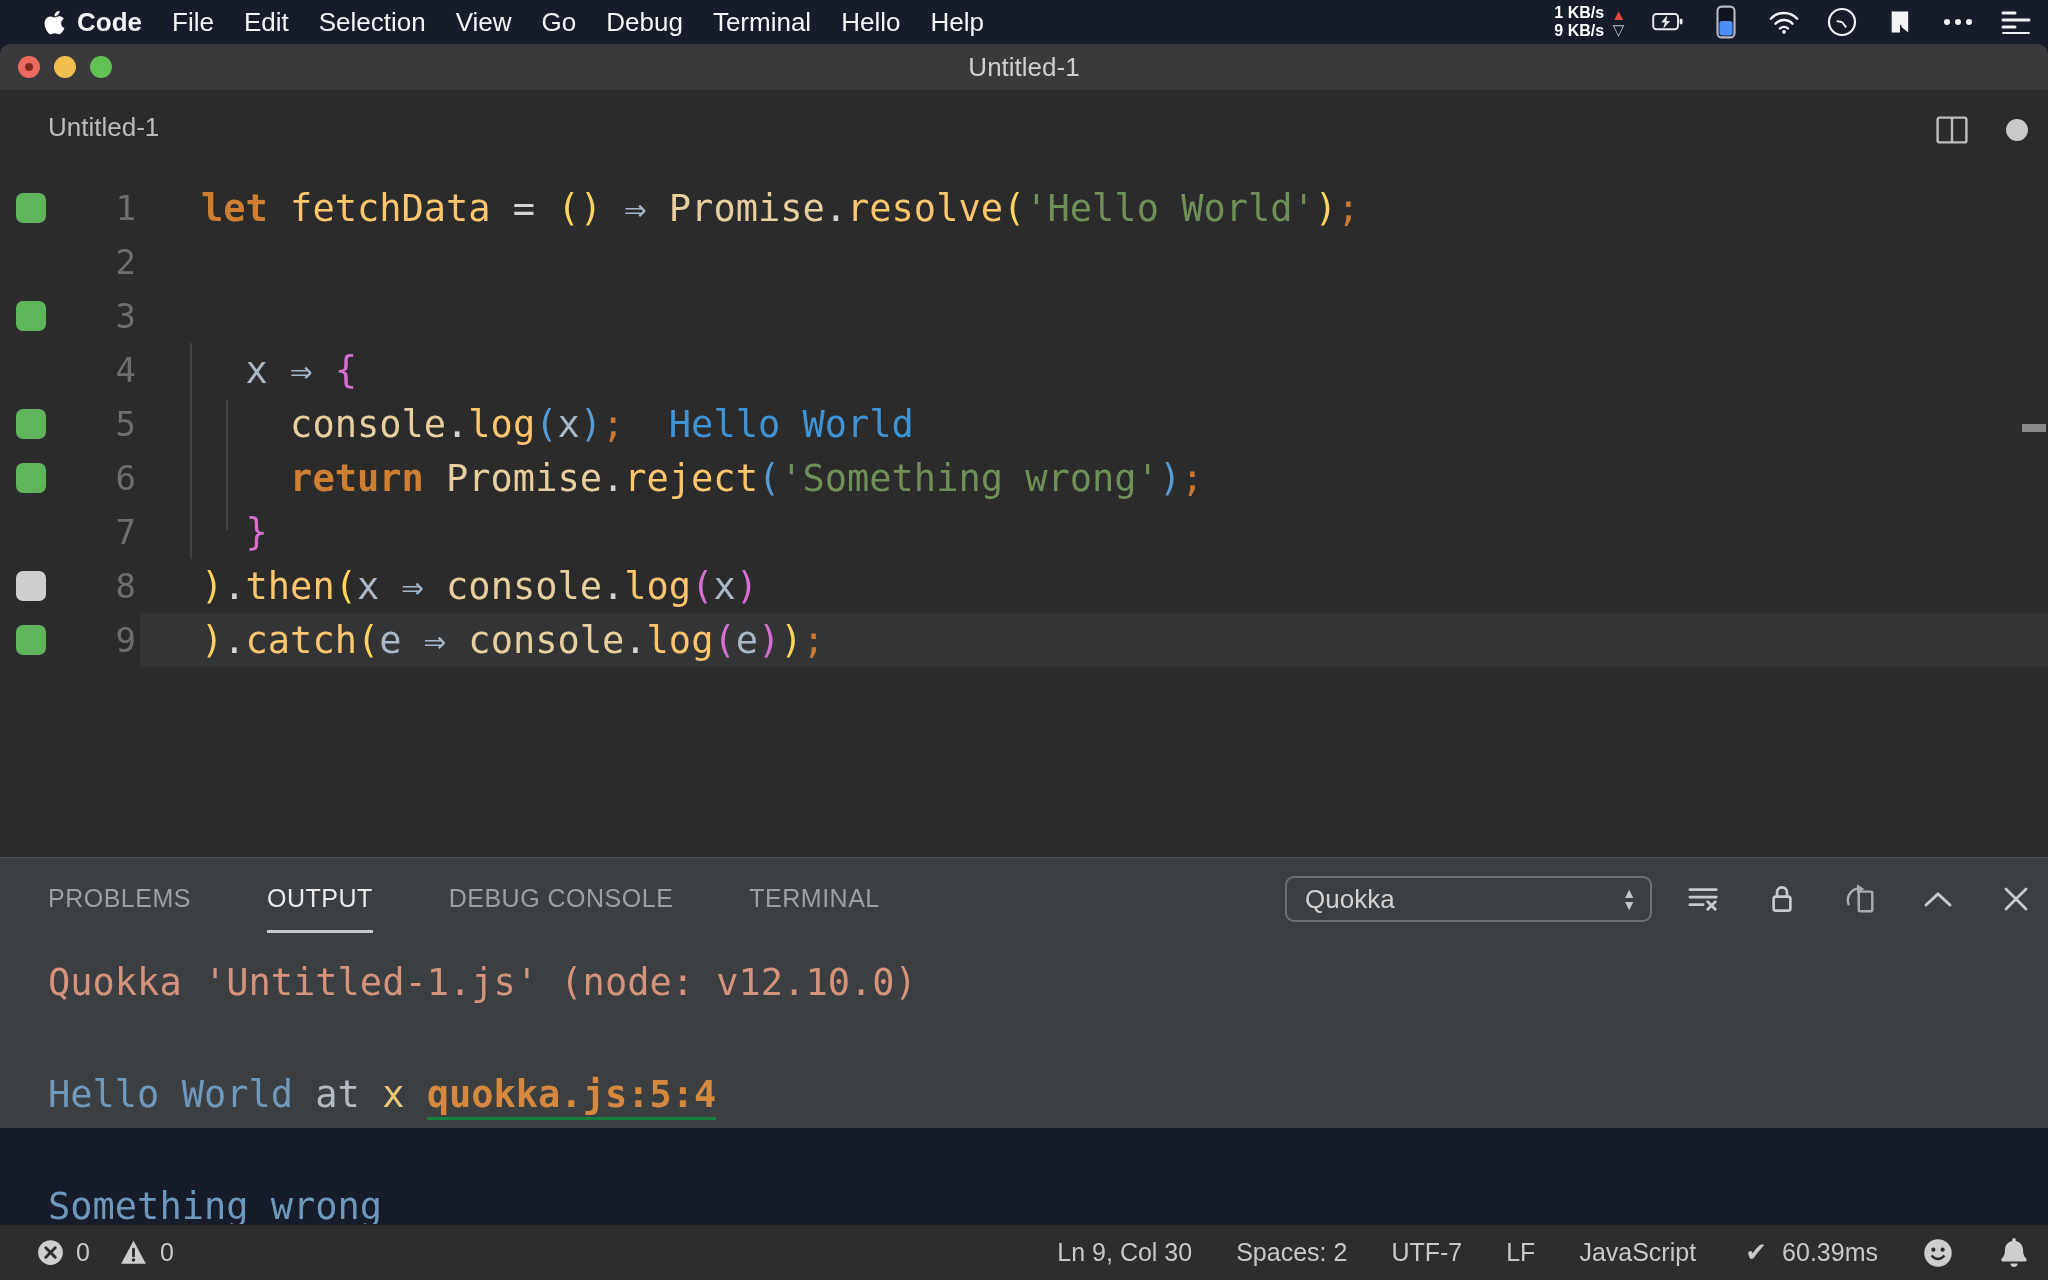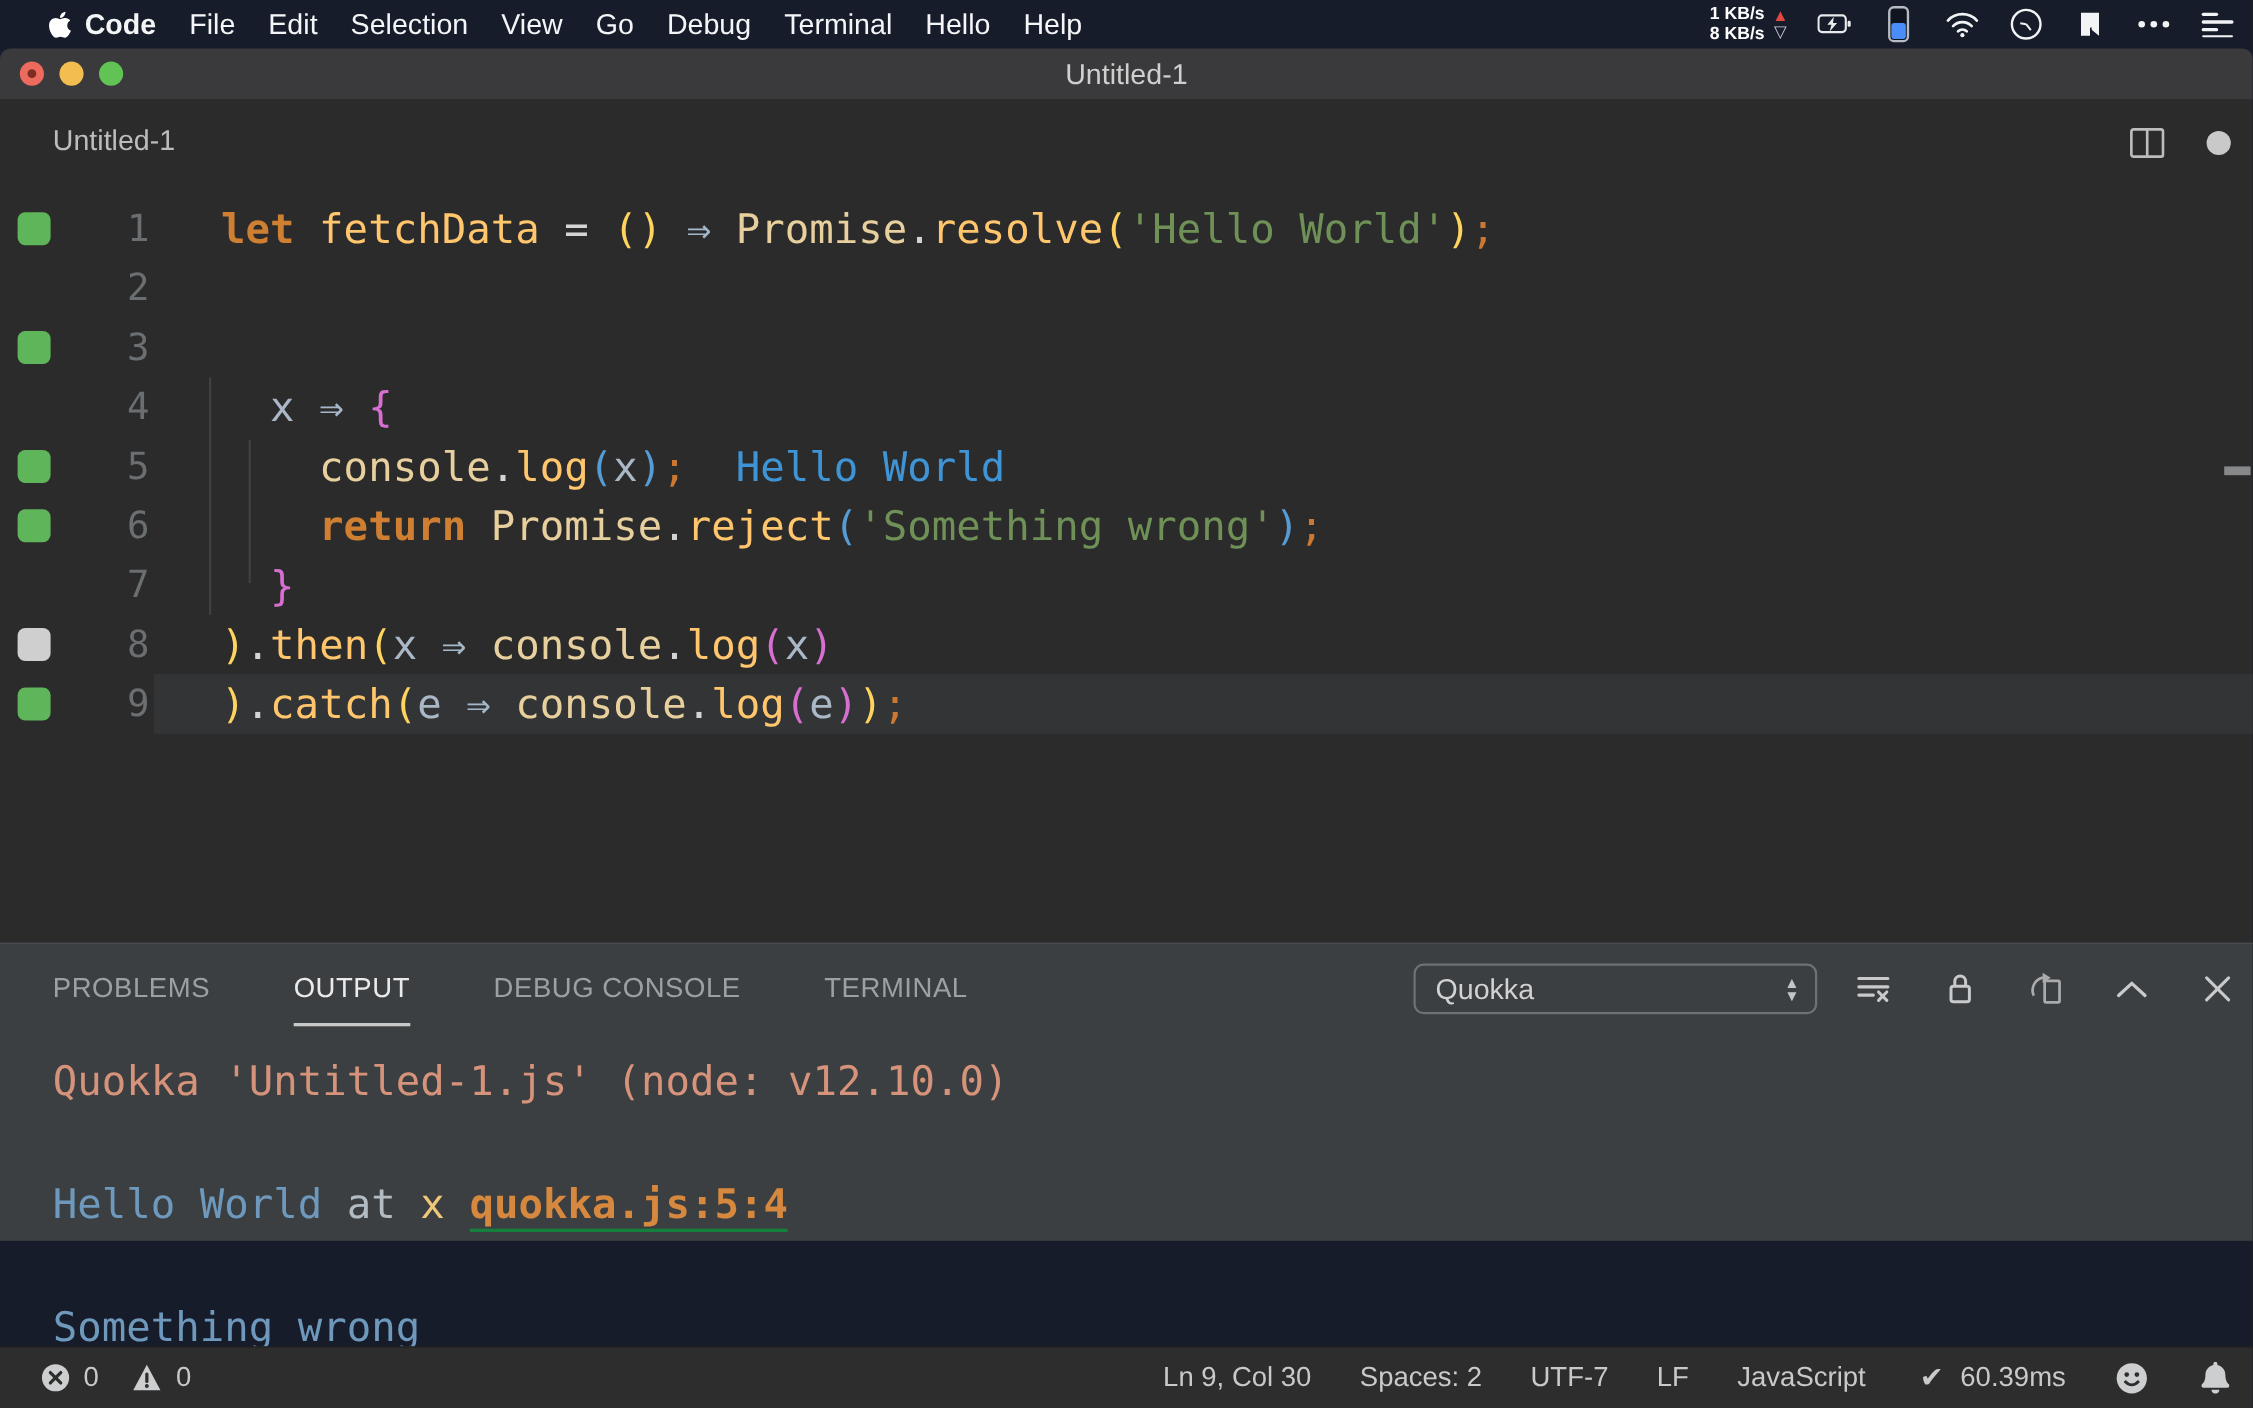--- a/index.html
+++ b/index.html
@@ -100,21 +100,21 @@
       <span class="menu-item">Go</span>
       <span class="menu-item">Debug</span>
       <span class="menu-item">Terminal</span>
       <span class="menu-item">Hello</span>
       <span class="menu-item">Help</span>
     </div>
   <div class="menu-right">
     <div class="net">
       <span class="net-col">
         <span>1 KB/s</span>
-        <span>8 KB/s</span>
+        <span>9 KB/s</span>
       </span>
       <span class="net-tri">
         <span class="tri-up">▲</span>
         <span class="tri-down">▽</span>
       </span>
     </div>
     <div id="menu-status-icons" style="display:flex;align-items:center;gap:26px;">
         <span class="tb-icon">
           <svg width="40" height="26" viewBox="0 0 40 26">
             <rect x="1.5" y="3" width="31" height="19" rx="4" fill="none" stroke="#e9eaec" stroke-width="2.4"></rect>

